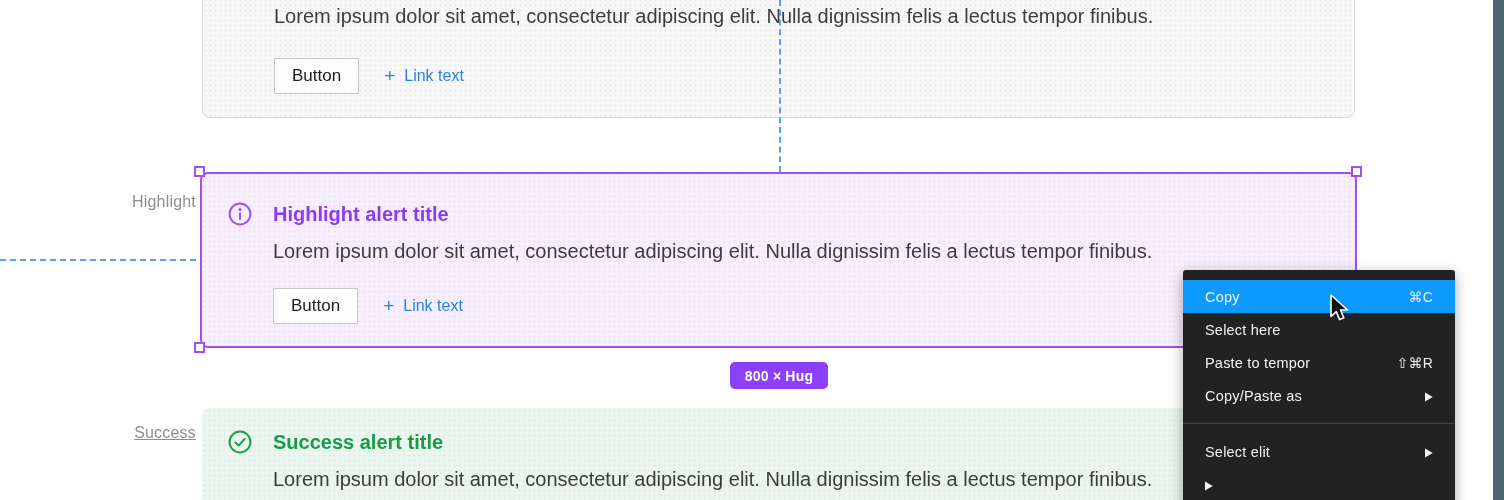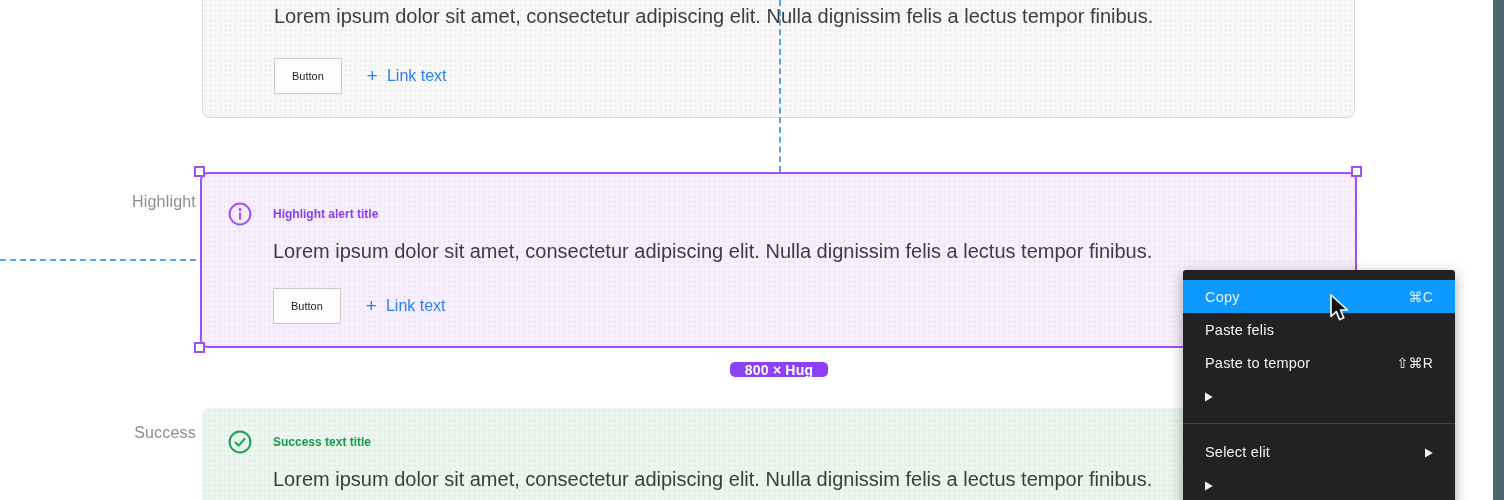--- a/index.html
+++ b/index.html
@@ -5,69 +5,69 @@
   * { margin:0; padding:0; box-sizing:border-box; }
   html,body { width:1504px; height:500px; overflow:hidden; }
   body { font-family:"Liberation Sans","DejaVu Sans",sans-serif; background:#ffffff; }
 
   #stage { position:relative; width:1504px; height:500px; overflow:hidden; background:#ffffff; }
 
   
   .guide-label { position:absolute; left:0; width:156px; text-align:right;
     font-size:16px; color:#8d8d8d; letter-spacing:.2px;margin-left:40px; }
   #label-highlight { top:193px; }
-  #label-success  { top:424px; }
+  #label-success  { top:424px;text-decoration:underline; }
 
   
   .alert-card { position:absolute; left:202px; width:1153px; border-radius:8px;
     background-color:#f8f8f8;
     background-image:radial-gradient(rgba(110,110,110,0.065) 1px, transparent 1.2px);
     background-size:5px 5px; }
   #alert-top { top:-58px; height:176px; border:1px solid #d8d8d8; padding:62px 0 0 71px; }
   #alert-highlight { top:172px; height:176px; width:1157px; left:200px;
     background-color:#f8effe; border:2px solid #9e4ff5; padding:28px 0 0 26px; }
   #alert-success { top:408px; height:176px; width:1155px;
     background-color:#eaf6ee; border:none; padding:22px 0 0 26px; }
 
   .title-row { display:flex; align-items:center; gap:21px; height:24px; }
-  .alert-title { font-size:12px; font-weight:700; line-height:24px; }
+  .alert-title { font-size:20px; font-weight:700; line-height:24px; }
   #alert-highlight .alert-title { color:#8d3bf2; }
   #alert-success  .alert-title { color:#189a49; }
 
   .alert-body { font-size:20px; line-height:22px; color:#3d3d3d; white-space:nowrap; }
   #alert-highlight .alert-body { margin:14px 0 0 45px; }
   #alert-success  .alert-body { margin:14px 0 0 45px; }
   #alert-top .alert-body { margin:0; }
 
   .action-row { display:flex; align-items:center; }
   #alert-top .action-row { margin:31px 0 0 0; }
   #alert-highlight .action-row { margin:26px 0 0 45px; }
 
   .btn { height:36px; padding:0 17px; background:#fdfdfd; border:1px solid #c7c7c7;
-    border-radius:1px; font-size:11px; color:#1e1e1e; display:flex; align-items:center;
+    border-radius:1px; font-size:17px; color:#1e1e1e; display:flex; align-items:center;
     font-family:inherit; cursor:default; }
   .link { display:flex; align-items:center; gap:9px; margin-left:25px;
     color:#2b80ef; font-size:16px; font-weight:500; }
   .link .plus { font-size:19px; font-weight:400; line-height:16px; }
 
   .alert-icon { width:24px; height:24px; flex:0 0 24px; }
 
   
   .sel-handle { position:absolute; width:11px; height:11px; background:#ffffff;
     border:2px solid #9e4ff5; z-index:3; }
   #handle-tl { left:194px; top:166px; }
   #handle-tr { left:1351px; top:166px; }
   #handle-bl { left:194px; top:342px; }
   #handle-br { left:1351px; top:342px; }
 
   .guide-line { position:absolute; z-index:2; }
   #guide-vertical { left:779px; top:0; height:172px; border-left:2px dashed #55a2f1; }
   #guide-horizontal { left:0; top:259px; width:196px; border-top:2px dashed #55a2f1; }
 
-  #size-badge { position:absolute; left:730px; top:362px; width:98px; height:15px;
+  #size-badge { position:absolute; left:730px; top:362px; width:98px; height:27px;
     background:#8c40f8; color:#ffffff; border-radius:5px; font-size:14px; font-weight:600;
     display:flex; align-items:center; justify-content:center; z-index:4; letter-spacing:.2px; }
 
   
   #context-menu { position:absolute; left:1183px; top:270px; width:272px;
     background:#222222; border-radius:3px; padding:10px 0 12px 0; z-index:10;
     box-shadow:0 4px 14px rgba(0,0,0,.35); }
   .menu-item { height:33px; display:flex; align-items:center; padding:11px 22px;
     color:#f2f2f2; font-size:14.5px; letter-spacing:.2px; }
   .menu-item .mi-label { flex:1; }
@@ -122,47 +122,48 @@
   </div>
 
   <div class="alert-card" id="alert-success">
     <div class="title-row">
       <span class="alert-icon">
         <svg width="24" height="24" viewBox="0 0 24 24">
           <circle cx="12" cy="12" r="10.4" fill="none" stroke="#1d9e4b" stroke-width="2"></circle>
           <path d="M7.4 12.6 L10.6 15.6 L16.6 8.9" fill="none" stroke="#1d9e4b" stroke-width="2" stroke-linecap="round" stroke-linejoin="round"></path>
         </svg>
       </span>
-      <span class="alert-title">Success text title</span>
+      <span class="alert-title">Success alert title</span>
     </div>
     <div class="alert-body">Lorem ipsum dolor sit amet, consectetur adipiscing elit. Nulla dignissim felis a lectus tempor finibus.</div>
   </div>
 
   <div class="guide-line" id="guide-vertical"></div>
   <div class="guide-line" id="guide-horizontal"></div>
   <div class="sel-handle" id="handle-tl"></div>
   <div class="sel-handle" id="handle-tr"></div>
   <div class="sel-handle" id="handle-bl"></div>
   <div class="sel-handle" id="handle-br"></div>
 
   <div id="size-badge">800 × Hug</div>
 
   <div id="context-menu">
     <div class="menu-item highlighted">
       <span class="mi-label">Copy</span>
       <span class="mi-shortcut">⌘C</span>
     </div>
     <div class="menu-item">
-      <span class="mi-label">Paste felis</span>
+      <span class="mi-label">Select here</span>
     </div>
     <div class="menu-item">
       <span class="mi-label">Paste to tempor</span>
       <span class="mi-shortcut">⇧⌘R</span>
     </div>
     <div class="menu-item">
+      <span class="mi-label">Copy/Paste as</span>
       <span class="mi-arrow">▶</span>
     </div>
     <div class="menu-sep"></div>
     <div class="menu-item">
       <span class="mi-label">Select elit</span>
       <span class="mi-arrow">▶</span>
     </div>
     <div class="menu-item">
       <span class="mi-arrow">▶</span>
     </div>

